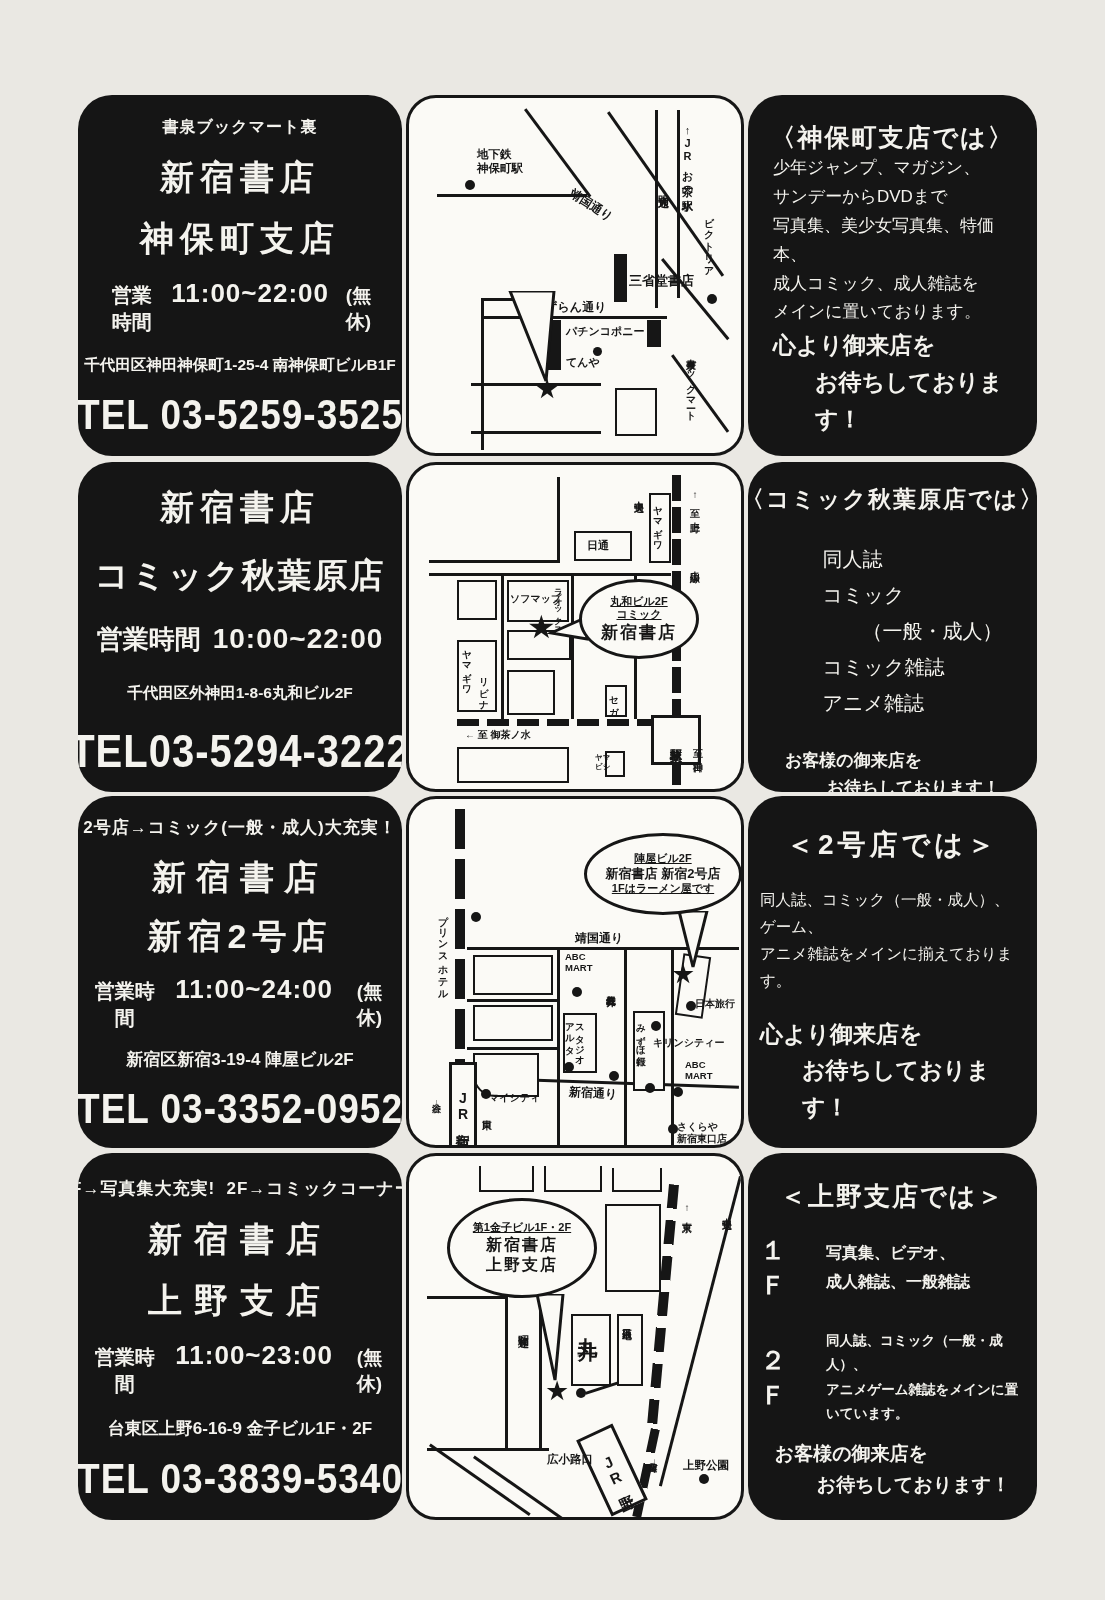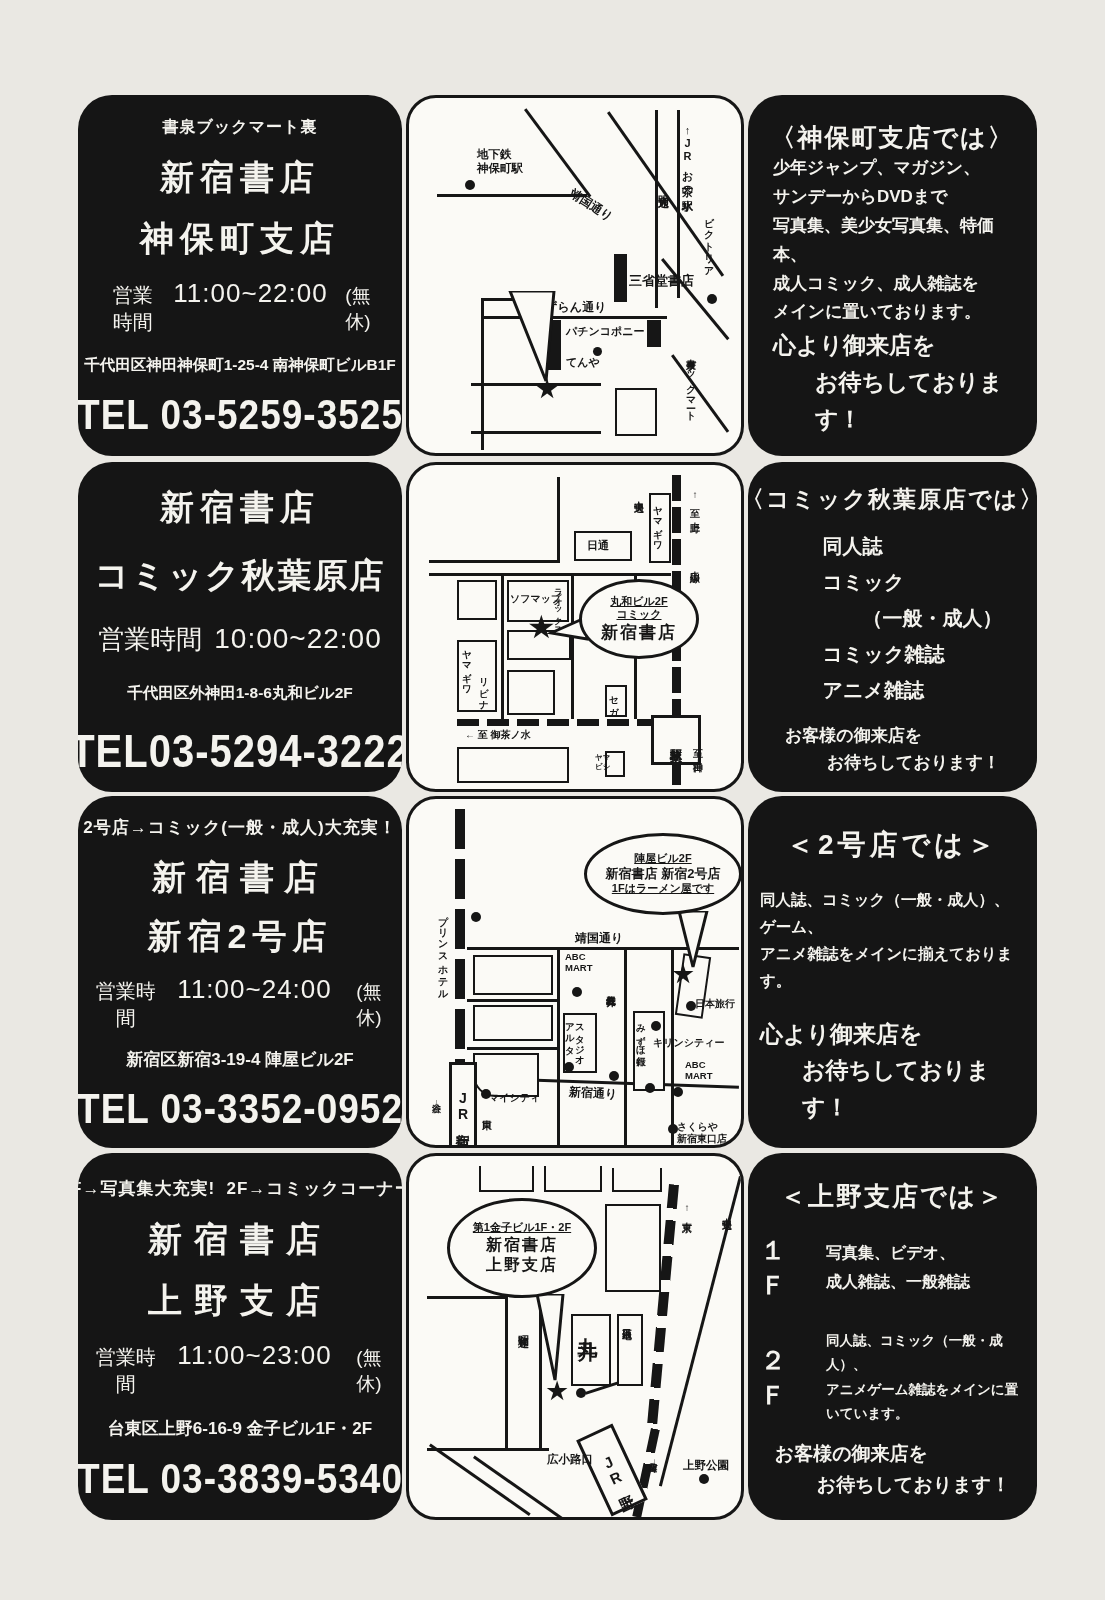--- a/index.html
+++ b/index.html
@@ -3,29 +3,29 @@
 <meta charset="utf-8">
 <style>
   html,body{margin:0;padding:0;background:#d8d6d1;}
   *{box-sizing:border-box;}
   #page{position:relative;width:1105px;height:1600px;background:#eae8e3;font-family:"Liberation Sans",sans-serif;color:#161616;overflow:hidden;margin:0 auto;}
 
   
   .bpanel{position:absolute;background:#151515;color:#f4f3ee;border-radius:34px;display:flex;flex-direction:column;align-items:center;text-align:center;overflow:hidden;}
   .tagline{font-size:16px;font-weight:bold;letter-spacing:1px;white-space:pre;}
   .shopname{font-size:34px;font-weight:bold;letter-spacing:6px;line-height:1.25;white-space:pre;}
-  .hoursrow{font-weight:normal;display:flex;align-items:baseline;gap:12px;justify-content:space-between;}
+  .hoursrow{font-weight:bold;display:flex;align-items:baseline;gap:12px;justify-content:space-between;}
   .hours-label{font-size:20px;}
   .hours-time{font-size:26px;letter-spacing:1px;}
   .hours-note{font-size:19px;}
   .addr{font-size:15.5px;font-weight:bold;letter-spacing:0px;white-space:pre;}
   .tel{font-size:37px;font-weight:bold;letter-spacing:1px;transform:scaleY(1.15);white-space:pre;}
 
   .desc-head{font-size:25px;font-weight:bold;letter-spacing:2px;white-space:pre;}
-  .desc-body{font-size:17px;font-weight:bold;line-height:1.7;text-align:left;white-space:pre-wrap;}
+  .desc-body{font-size:17px;font-weight:normal;line-height:1.7;text-align:left;white-space:pre-wrap;}
   .desc-close{font-size:21px;font-weight:bold;text-align:left;line-height:1.6;}
   .desc-close .l2{padding-left:42px;}
 
   
   .mpanel{position:absolute;background:#fbfaf6;border:3px solid #161616;border-radius:30px;overflow:hidden;}
   .road{position:absolute;background:#161616;z-index:1;}
   .bld{position:absolute;border:2.5px solid #161616;background:#fbfaf6;z-index:2;}
   .bldf{position:absolute;background:#161616;z-index:2;}
   .railv{position:absolute;background:repeating-linear-gradient(180deg,#161616 0 26px,#fbfaf6 26px 32px);z-index:1;}
   .dashroad{position:absolute;background:repeating-linear-gradient(90deg,#161616 0 22px,#fbfaf6 22px 30px);z-index:1;}
@@ -189,21 +189,21 @@
       <div class="b-s">丸和ビル2F</div>
       <div class="b-s">コミック</div>
       <div class="b-l">新宿書店</div>
     </div>
     <svg class="tail" style="left:138px;top:146px" width="42" height="34">
         <path d="M40 6 L4 22 L40 28 Z" fill="#fbfaf6" stroke="#161616" stroke-width="3"></path>
       </svg>
     <div class="star" style="left:118px;top:146px;font-size:32px">★</div>
   </div>
 
-  <div class="bpanel" id="desc2" style="justify-content:space-between;">
+  <div class="bpanel" id="desc2" style="justify-content:space-between;gap:26px;">
     <div class="desc-head">〈コミック秋葉原店では〉</div>
     <div class="desc-body">同人誌
 コミック
 　　（一般・成人）
 コミック雑誌
 アニメ雑誌</div>
     <div class="desc-close" style="font-size:17px">
       <div>お客様の御来店を</div>
       <div class="l2">お待ちしております！</div>
     </div>

